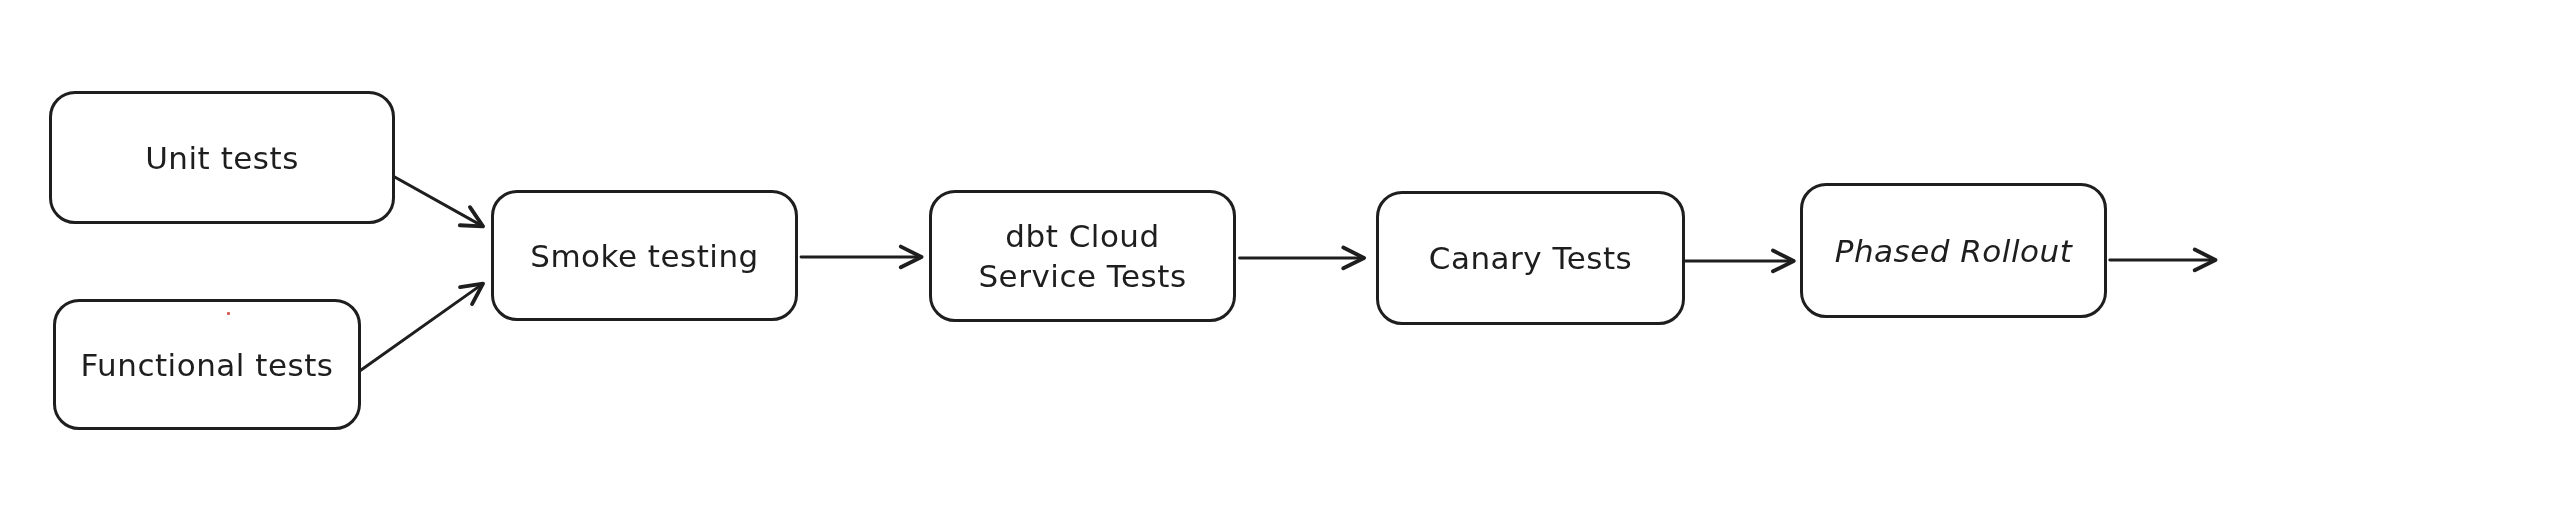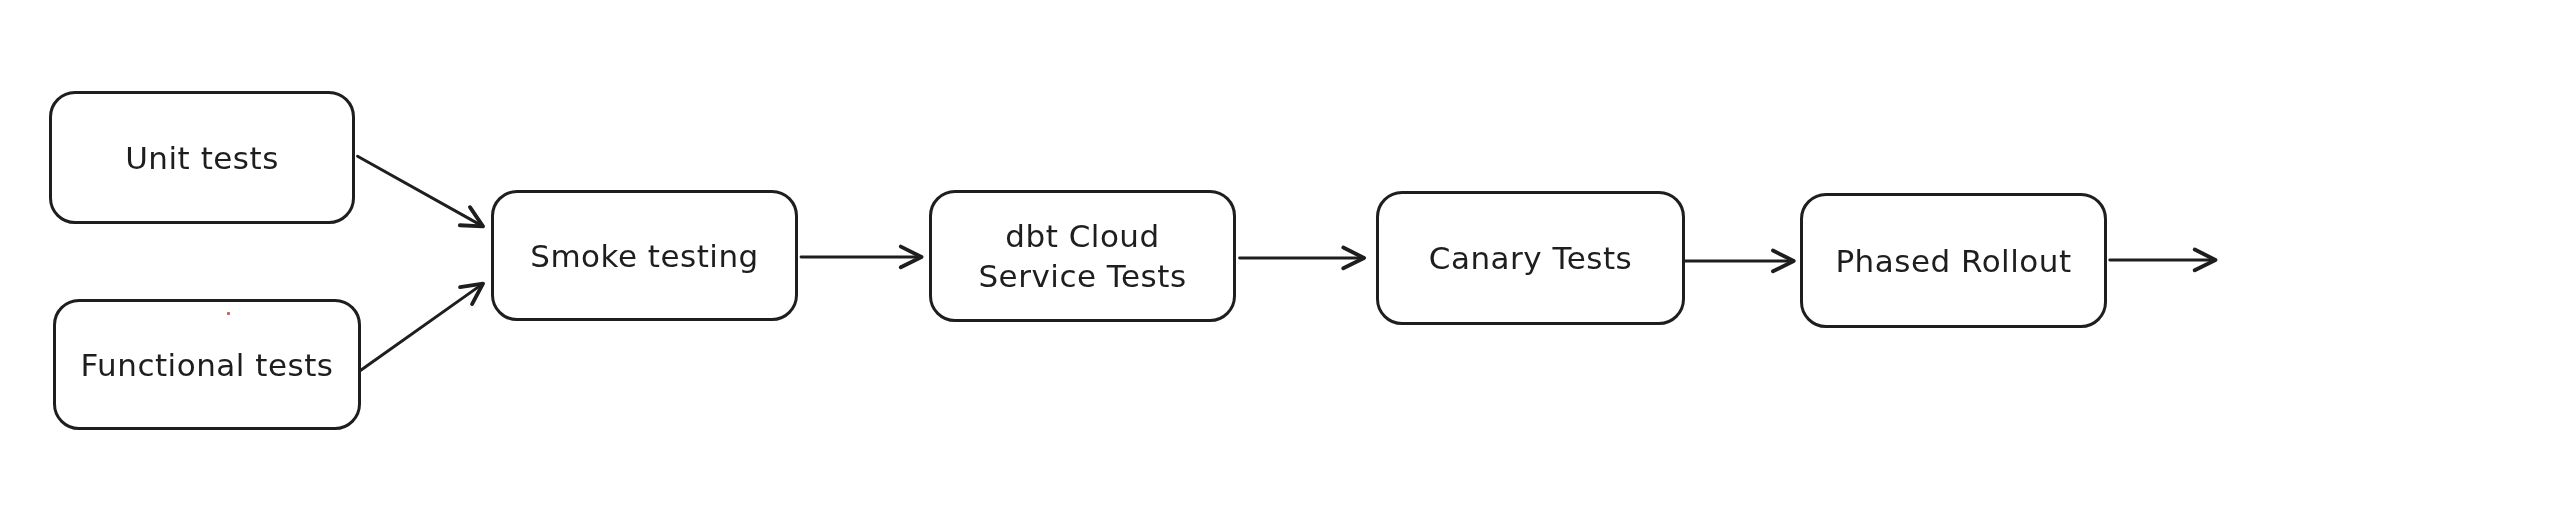--- a/index.html
+++ b/index.html
@@ -57,42 +57,42 @@
       </marker>
     </defs>
     <path class="edge" marker-end="url(#arrowhead)" stroke="#1e1e1e" d="M 362 158 L 489 229"></path>
     <path class="edge" marker-end="url(#arrowhead)" stroke="#1e1e1e" d="M 362 377 L 489 287"></path>
     <path class="edge" marker-end="url(#arrowhead)" stroke="#1e1e1e" d="M 811 260 L 933 260"></path>
     <path class="edge" marker-end="url(#arrowhead)" stroke="#1e1e1e" d="M 1255 261 L 1381 261"></path>
     <path class="edge" marker-end="url(#arrowhead)" stroke="#1e1e1e" d="M 1704 264 L 1816 264"></path>
     <path class="edge" marker-end="url(#arrowhead)" stroke="#1e1e1e" d="M 2136 263 L 2243 263"></path>
   </svg>
 
-  <div class="node" style="left: 49px; top: 91px; width: 306px; height: 133px;">
+  <div class="node" style="left: 49px; top: 91px; width: 346px; height: 133px;">
     <span class="node-label">Unit tests</span>
   </div>
 
   <div class="node" style="left: 47px; top: 299px; width: 308px; height: 131px; margin-left: 6px;">
     <span class="node-label">Functional tests</span>
   </div>
 
   <div class="node" style="left: 491px; top: 190px; width: 307px; height: 131px;">
     <span class="node-label">Smoke testing</span>
   </div>
 
   <div class="node" style="left: 929px; top: 190px; width: 307px; height: 132px;">
     <span class="node-label">dbt Cloud
 Service Tests</span>
   </div>
 
   <div class="node" style="left: 1370px; top: 191px; width: 309px; height: 134px; margin-left: 6px;">
     <span class="node-label">Canary Tests</span>
   </div>
 
-  <div class="node" style="left: 1800px; top: 193px; width: 307px; height: 135px;">
+  <div class="node" style="left: 1800px; top: 183px; width: 307px; height: 135px; font-style: italic;">
     <span class="node-label">Phased Rollout</span>
   </div>
 
 
   <div class="stray-dot" style="left: 227px; top: 312px; background: rgb(210, 91, 86);"></div>
 
 </div>
 
 
 </body></html>

